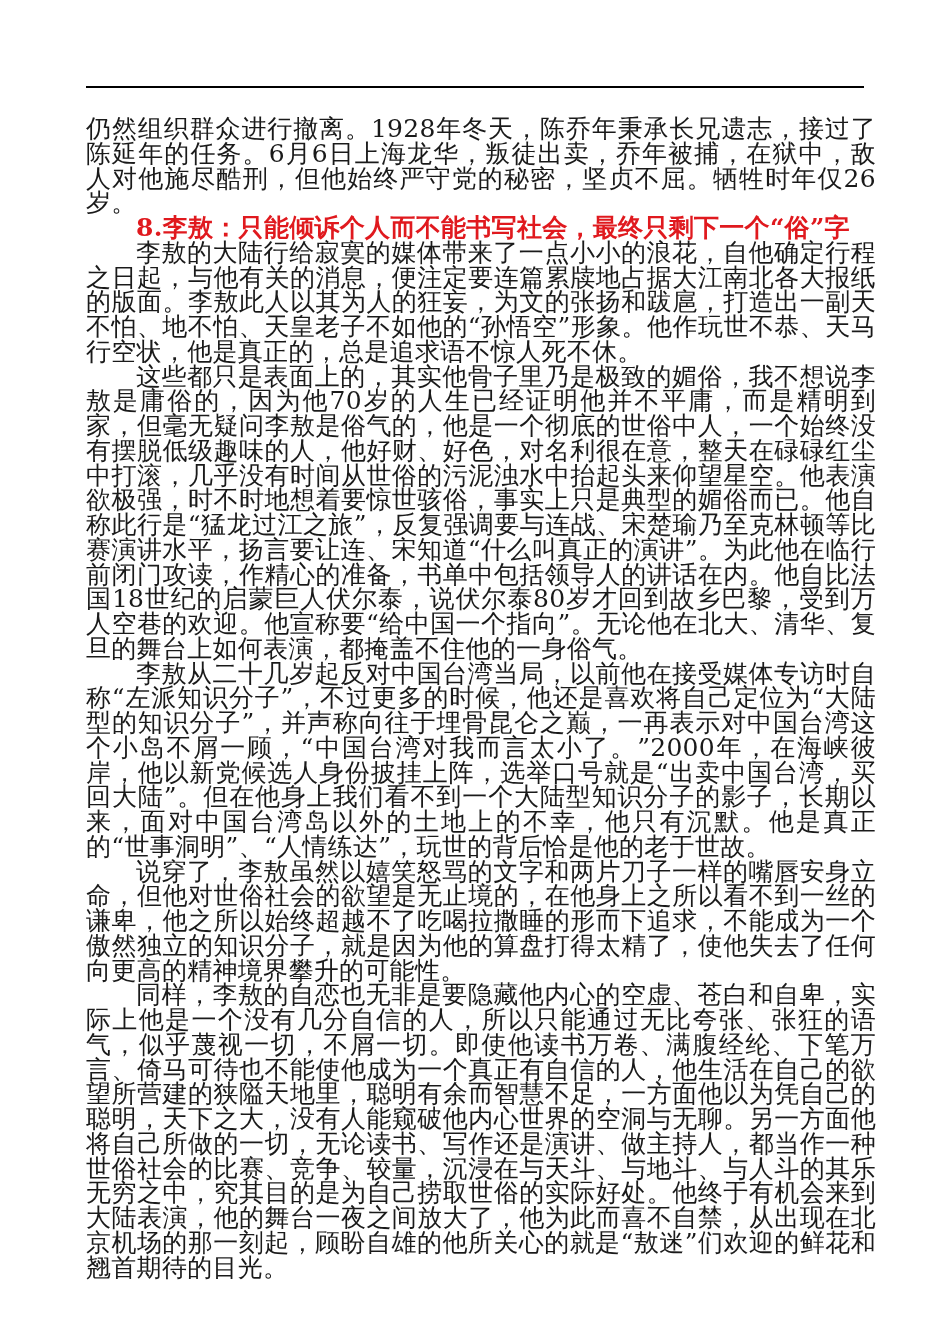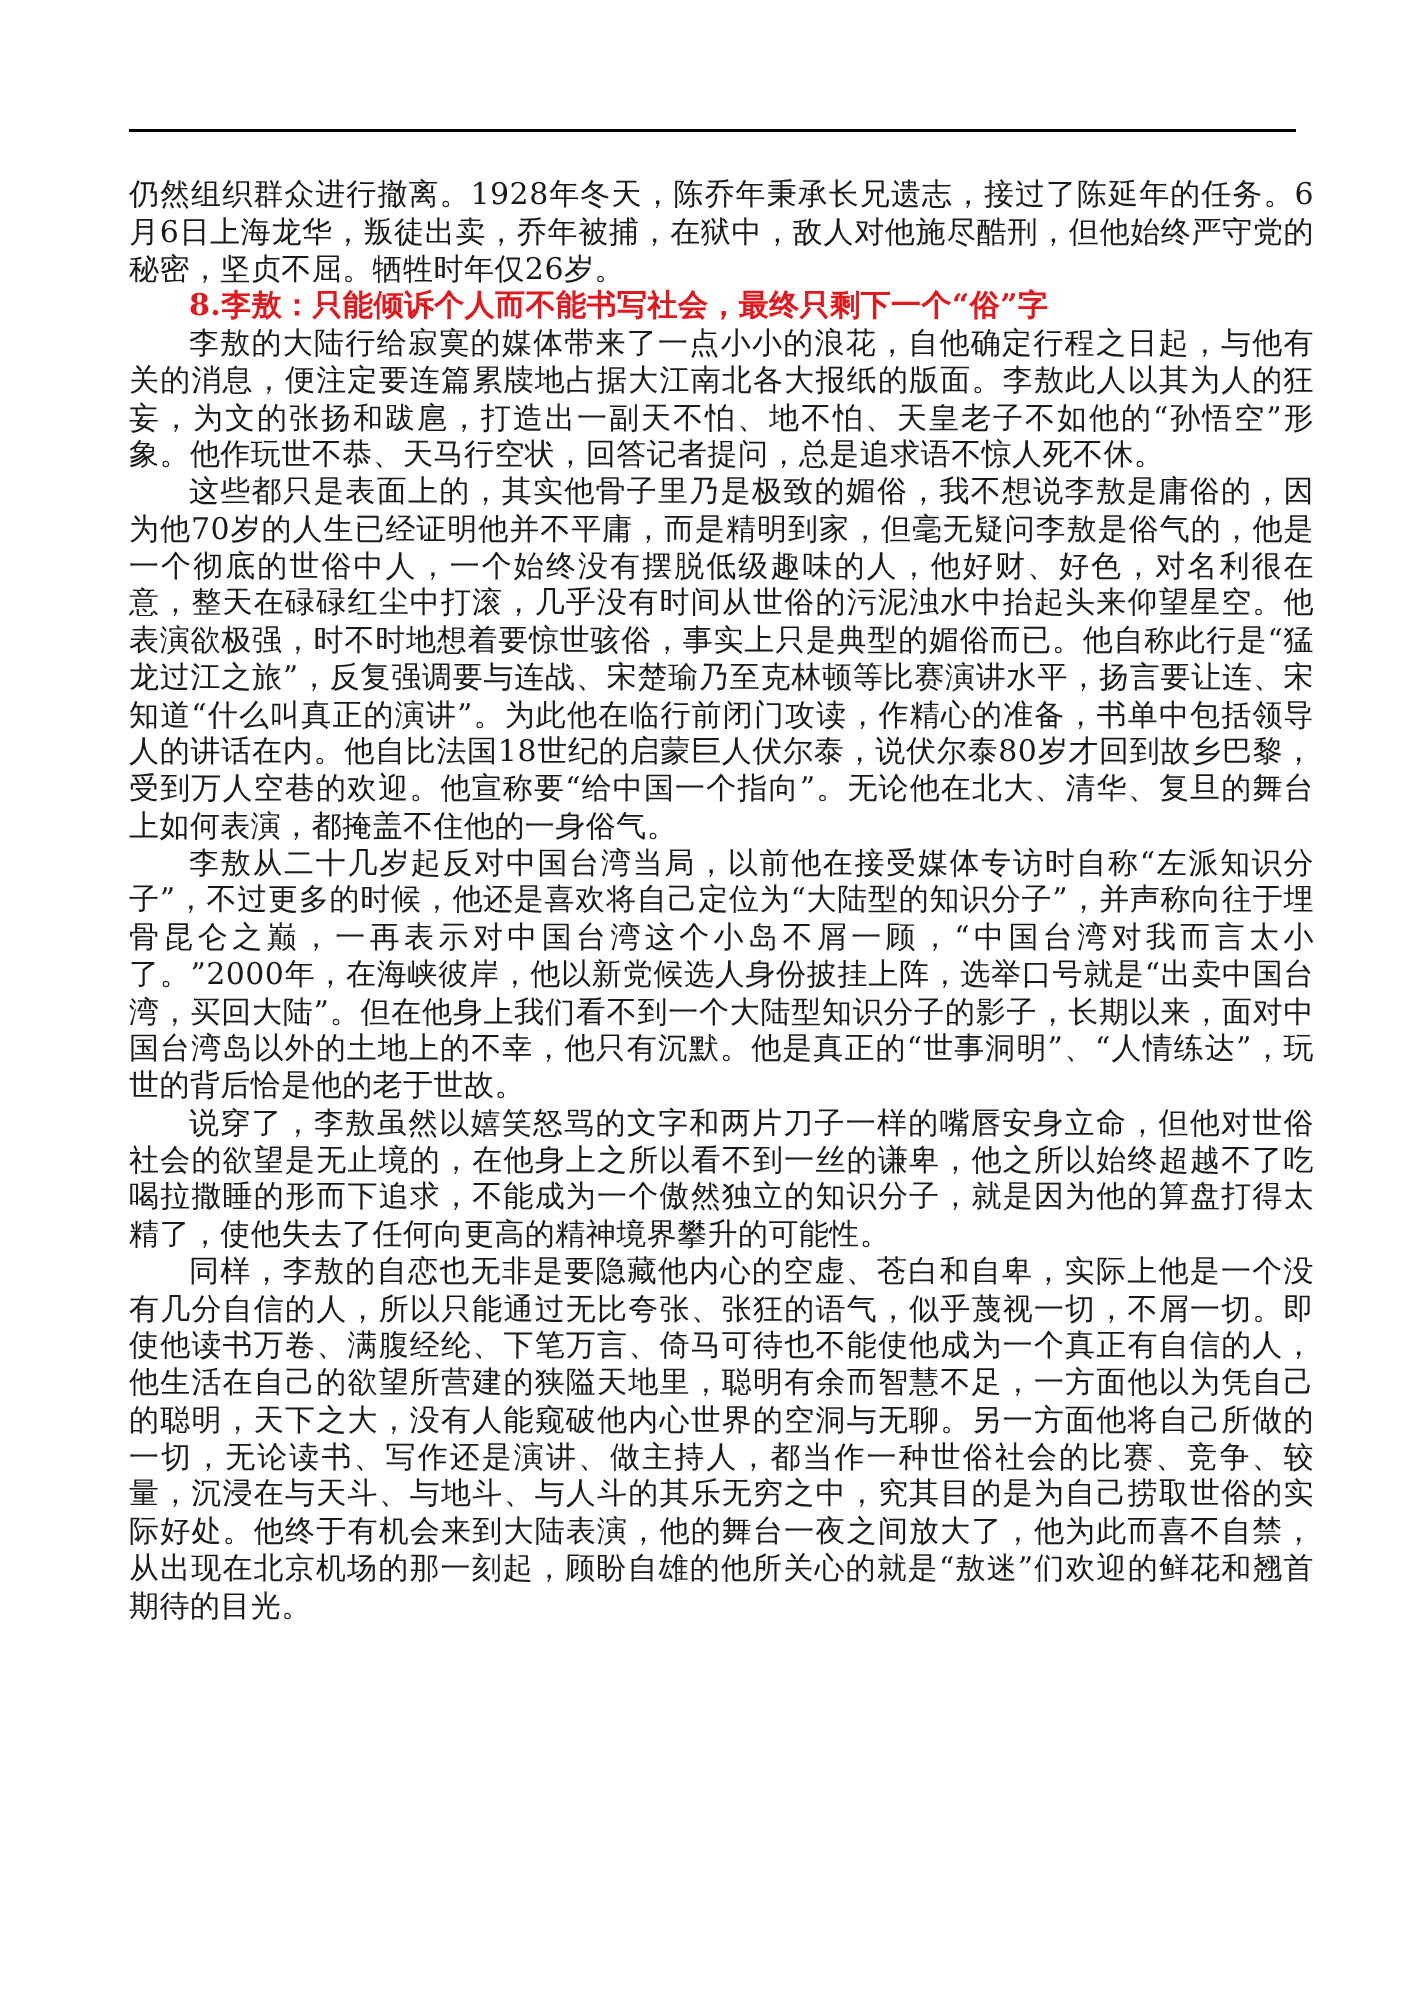--- a/index.html
+++ b/index.html
@@ -1,33 +1,33 @@
 <!DOCTYPE html>
 <html><head>
 <meta charset="utf-8">
 <style>
   html, body { margin: 0; padding: 0; background: #ffffff; }
   body { width: 950px; height: 1344px; position: relative; overflow: hidden; }
   .rule { position: absolute; left: 86px; top: 86px; width: 778px; height: 2px; background: #000; }
   .page {
     position: absolute; left: 86px; top: 117px; width: 790px;
     font-family: "DejaVu Serif", "Liberation Serif", serif;
-    font-size: 20px; line-height: 24.75px; color: #1a1a1a;
+    font-size: 25px; line-height: 24.75px; color: #1a1a1a;
     letter-spacing: 0.3px;
   }
   .page p { margin: 0; text-align: justify; }
   .indent { text-indent: 2em; }
   .heading { color: #e0191e; text-indent: 2em; font-weight: bold; }
 </style>
 </head>
 <body>
 
 <div class="rule"></div>
 
 <div class="page">
   <p>仍然组织群众进行撤离。1928年冬天，陈乔年秉承长兄遗志，接过了陈延年的任务。6月6日上海龙华，叛徒出卖，乔年被捕，在狱中，敌人对他施尽酷刑，但他始终严守党的秘密，坚贞不屈。牺牲时年仅26岁。</p>
   <p class="heading">8.李敖：只能倾诉个人而不能书写社会，最终只剩下一个“俗”字</p>
-  <p class="indent">李敖的大陆行给寂寞的媒体带来了一点小小的浪花，自他确定行程之日起，与他有关的消息，便注定要连篇累牍地占据大江南北各大报纸的版面。李敖此人以其为人的狂妄，为文的张扬和跋扈，打造出一副天不怕、地不怕、天皇老子不如他的“孙悟空”形象。他作玩世不恭、天马行空状，回答记者提问，总是追求语不惊人死不休。</p>
+  <p class="indent">李敖的大陆行给寂寞的媒体带来了一点小小的浪花，自他确定行程之日起，与他有关的消息，便注定要连篇累牍地占据大江南北各大报纸的版面。李敖此人以其为人的狂妄，为文的张扬和跋扈，打造出一副天不怕、地不怕、天皇老子不如他的“孙悟空”形象。他作玩世不恭、天马行空状，他是真正的，总是追求语不惊人死不休。</p>
   <p class="indent">这些都只是表面上的，其实他骨子里乃是极致的媚俗，我不想说李敖是庸俗的，因为他70岁的人生已经证明他并不平庸，而是精明到家，但毫无疑问李敖是俗气的，他是一个彻底的世俗中人，一个始终没有摆脱低级趣味的人，他好财、好色，对名利很在意，整天在碌碌红尘中打滚，几乎没有时间从世俗的污泥浊水中抬起头来仰望星空。他表演欲极强，时不时地想着要惊世骇俗，事实上只是典型的媚俗而已。他自称此行是“猛龙过江之旅”，反复强调要与连战、宋楚瑜乃至克林顿等比赛演讲水平，扬言要让连、宋知道“什么叫真正的演讲”。为此他在临行前闭门攻读，作精心的准备，书单中包括领导人的讲话在内。他自比法国18世纪的启蒙巨人伏尔泰，说伏尔泰80岁才回到故乡巴黎，受到万人空巷的欢迎。他宣称要“给中国一个指向”。无论他在北大、清华、复旦的舞台上如何表演，都掩盖不住他的一身俗气。</p>
   <p class="indent">李敖从二十几岁起反对中国台湾当局，以前他在接受媒体专访时自称“左派知识分子”，不过更多的时候，他还是喜欢将自己定位为“大陆型的知识分子”，并声称向往于埋骨昆仑之巅，一再表示对中国台湾这个小岛不屑一顾，“中国台湾对我而言太小了。”2000年，在海峡彼岸，他以新党候选人身份披挂上阵，选举口号就是“出卖中国台湾，买回大陆”。但在他身上我们看不到一个大陆型知识分子的影子，长期以来，面对中国台湾岛以外的土地上的不幸，他只有沉默。他是真正的“世事洞明”、“人情练达”，玩世的背后恰是他的老于世故。</p>
   <p class="indent">说穿了，李敖虽然以嬉笑怒骂的文字和两片刀子一样的嘴唇安身立命，但他对世俗社会的欲望是无止境的，在他身上之所以看不到一丝的谦卑，他之所以始终超越不了吃喝拉撒睡的形而下追求，不能成为一个傲然独立的知识分子，就是因为他的算盘打得太精了，使他失去了任何向更高的精神境界攀升的可能性。</p>
   <p class="indent">同样，李敖的自恋也无非是要隐藏他内心的空虚、苍白和自卑，实际上他是一个没有几分自信的人，所以只能通过无比夸张、张狂的语气，似乎蔑视一切，不屑一切。即使他读书万卷、满腹经纶、下笔万言、倚马可待也不能使他成为一个真正有自信的人，他生活在自己的欲望所营建的狭隘天地里，聪明有余而智慧不足，一方面他以为凭自己的聪明，天下之大，没有人能窥破他内心世界的空洞与无聊。另一方面他将自己所做的一切，无论读书、写作还是演讲、做主持人，都当作一种世俗社会的比赛、竞争、较量，沉浸在与天斗、与地斗、与人斗的其乐无穷之中，究其目的是为自己捞取世俗的实际好处。他终于有机会来到大陆表演，他的舞台一夜之间放大了，他为此而喜不自禁，从出现在北京机场的那一刻起，顾盼自雄的他所关心的就是“敖迷”们欢迎的鲜花和翘首期待的目光。</p>
 </div>
 
 </body></html>

